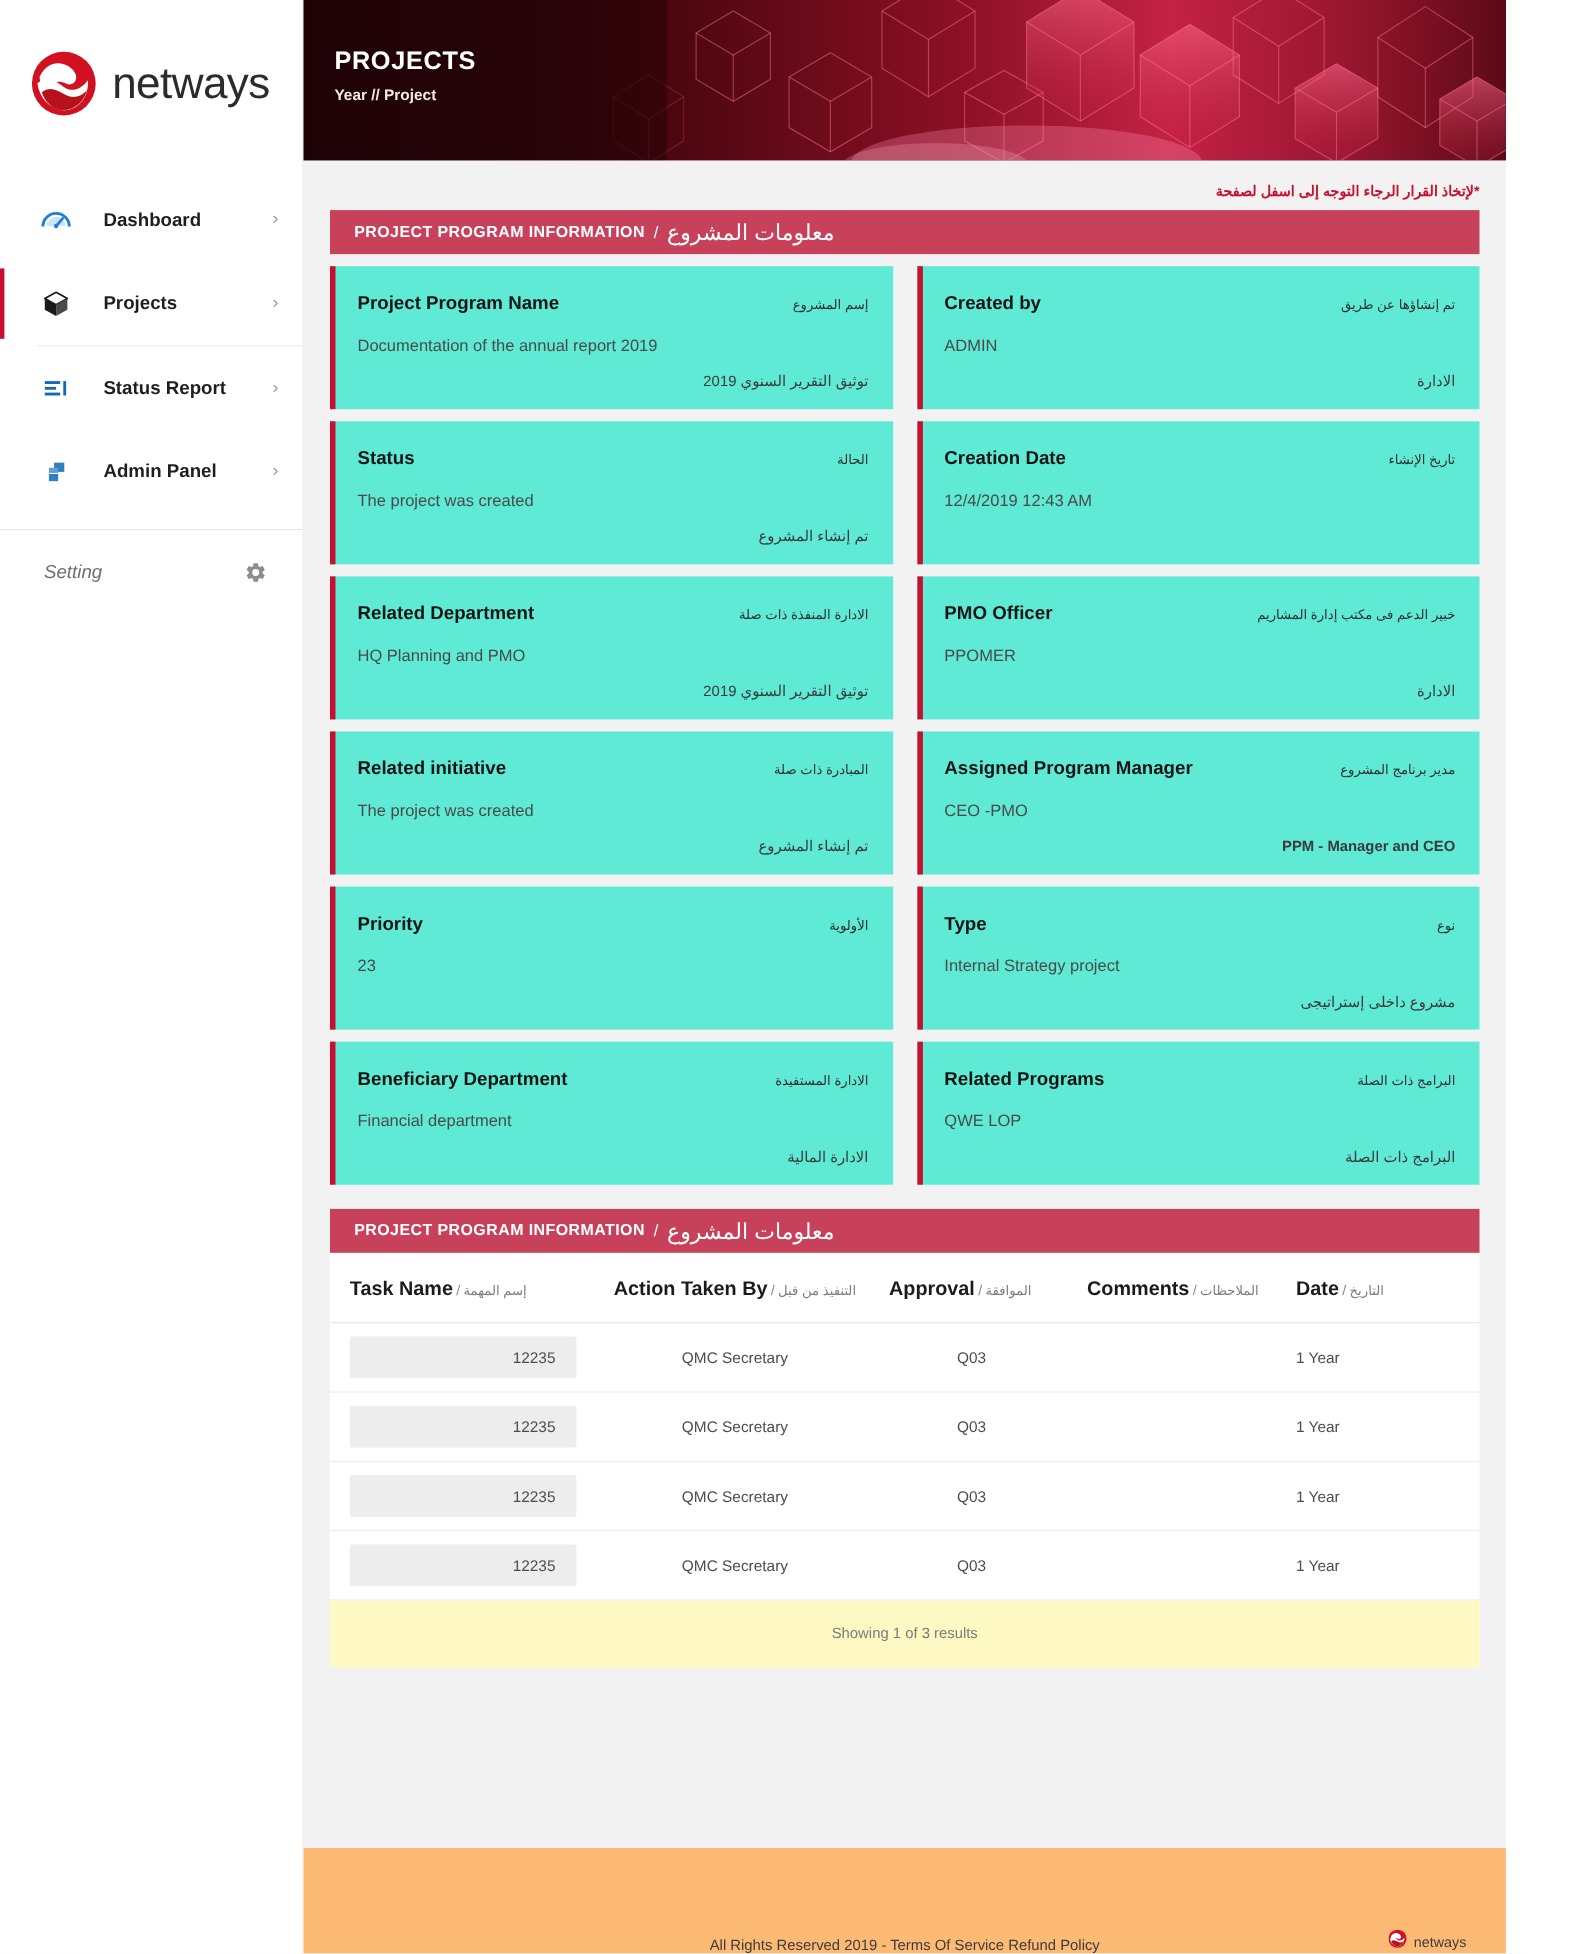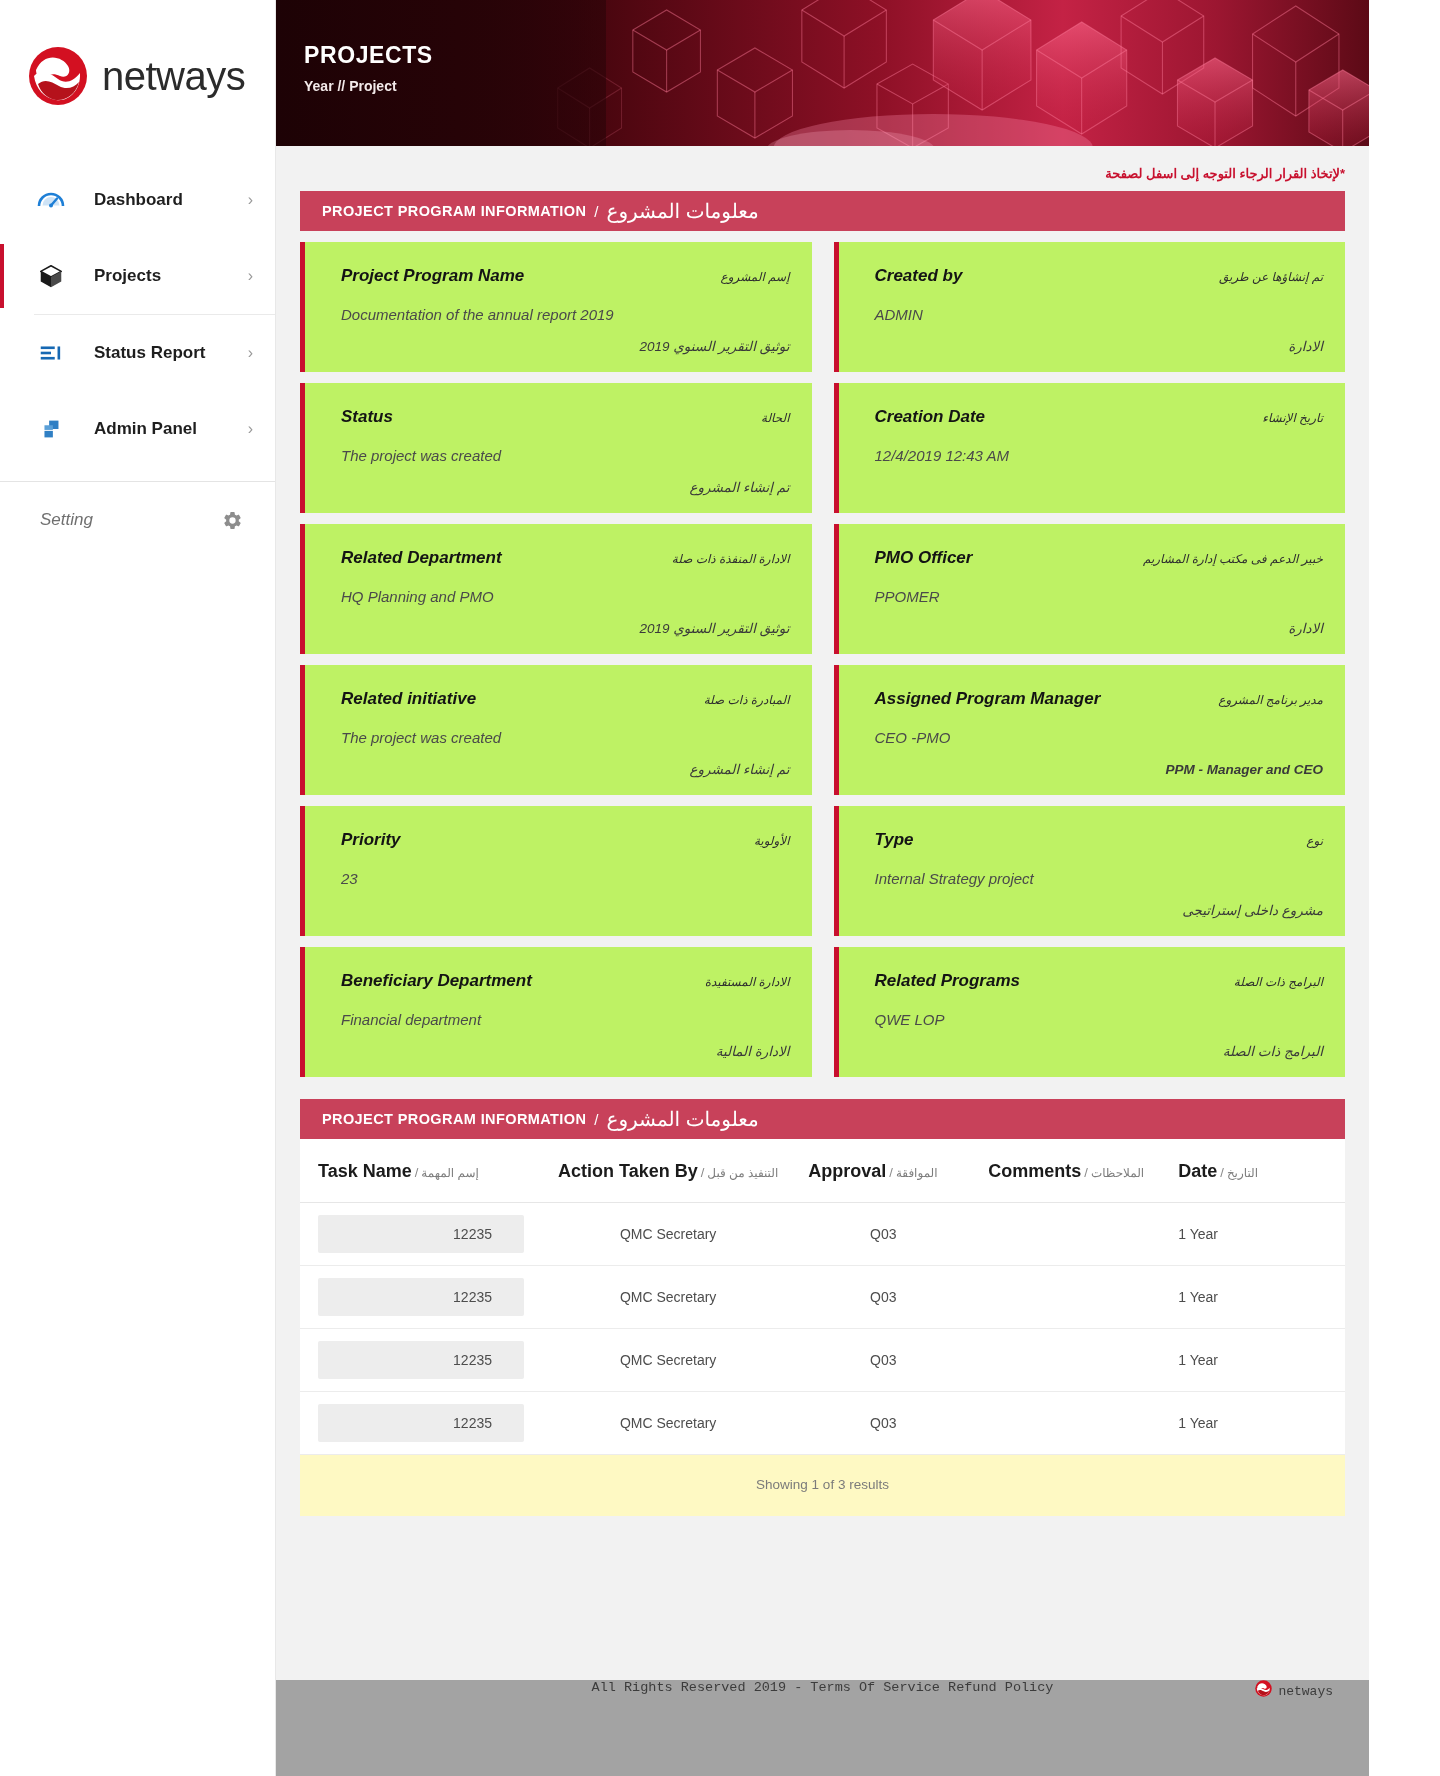--- a/index.html
+++ b/index.html
@@ -145,27 +145,26 @@
 
   
   .cards {
     display: grid;
     grid-template-columns: 1fr 1fr;
     column-gap: 22px;
     row-gap: 11px;
     padding: 11px 0 0 0;
   }
   .card {
-    background: #bef264;
+    background: #5eead4;
     border-left: 5px solid #c8102e;
     min-height: 130px;
-    padding: 24px 22px 18px 36px;
+    padding: 24px 22px 18px 20px;
     display: flex;
     flex-direction: column;
-    font-style: italic;
   }
   .card-head {
     display: flex;
     align-items: baseline;
     justify-content: space-between;
     gap: 12px;
   }
   .card-label-en {
     font-size: 17px;
     font-weight: 700;
@@ -213,46 +212,45 @@
     color: #4d4d4d;
   }
   td.c-task { width: 240px; }
   .task-box {
     background: #ededed;
     height: 38px;
     border-radius: 2px;
     display: flex;
     align-items: center;
     justify-content: flex-end;
-    padding-right: 32px;
+    padding-right: 19px;
     font-size: 14px;
     color: #4d4d4d;
     width: 206px;
   }
   td.c-action { width: 210px; text-align: center; }
   td.c-approval { width: 180px; text-align: center; }
   td.c-comments { width: 190px; text-align: center; }
   td.c-date { text-align: left; padding-left: 26px; }
   .tbl-footer {
     text-align: center;
     font-size: 13.5px;
     color: #7b7b7b;
     padding: 22px 0 24px 0;
     background: #fef9c3;
   }
 
   
   .page-footer {
-    background: #a3a3a3;
+    background: #fdba74;
     height: 96px;
     display: flex;
-    align-items: flex-start;
+    align-items: flex-end;
     padding: 0 24px;
     position: relative;
-    font-family: Liberation Mono, monospace;
   }
   .footer-text {
     width: 100%;
     text-align: center;
     font-size: 13.5px;
     color: #3c3c3c;
   }
   .footer-brand {
     position: absolute;
     right: 36px;

